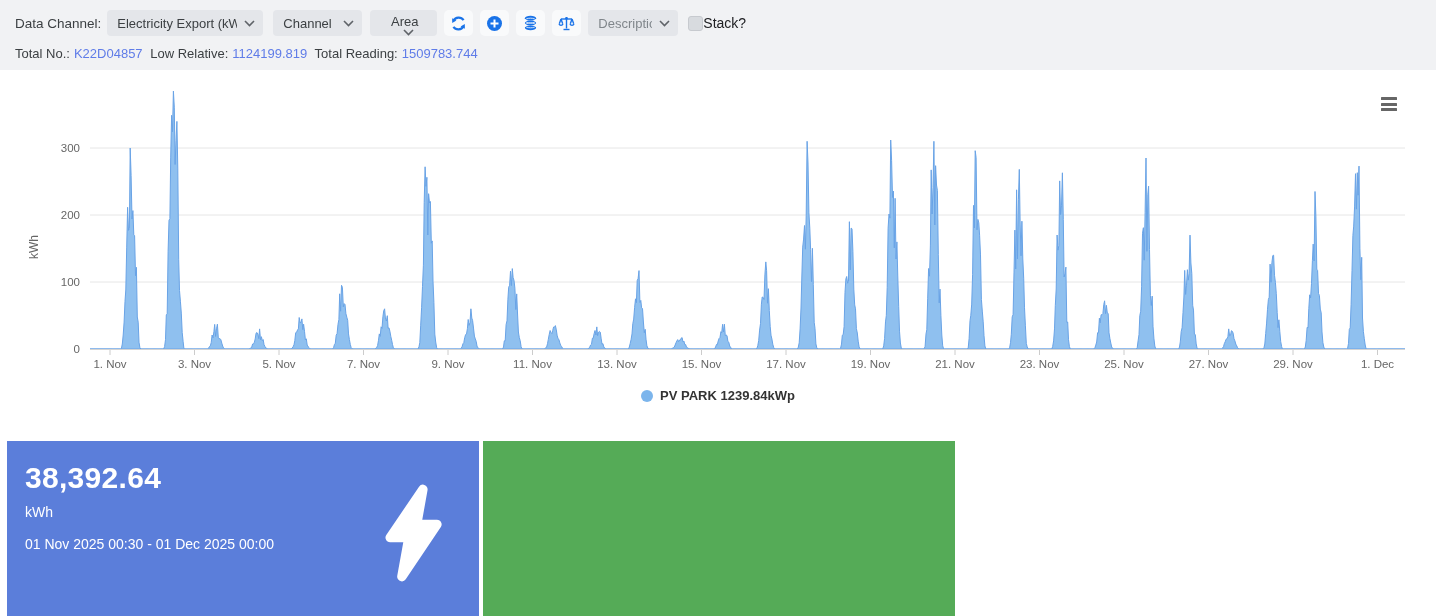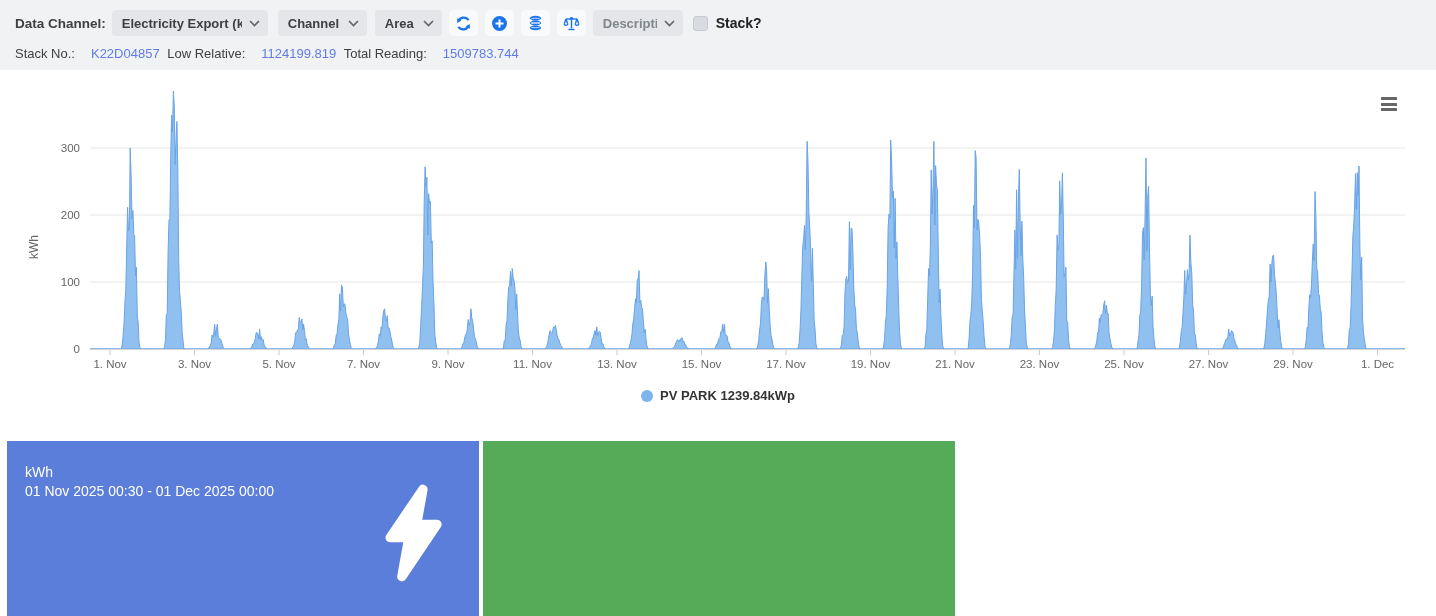--- a/index.html
+++ b/index.html
@@ -3,66 +3,66 @@
 <meta charset="utf-8">
 <style>
   html,body{margin:0;padding:0;}
   body{
     width:1436px;height:616px;overflow:hidden;position:relative;
     background:#ffffff;font-family:"Liberation Sans",sans-serif;
     -webkit-font-smoothing:antialiased;
   }
   
   .topbar{position:absolute;top:0;left:0;width:100%;height:70px;background:#f1f2f4;}
-  .row1{position:absolute;top:10px;left:15px;height:26px;display:flex;align-items:center;white-space:nowrap;font-weight:bold;}
+  .row1{position:absolute;top:10px;left:15px;height:26px;display:flex;align-items:center;white-space:nowrap;}
   .lbl{font-size:13.5px;color:#3c4043;margin-right:6px;}
   .select{
     height:26px;background:#e4e6ea;border-radius:4px;display:flex;align-items:center;
     padding:0 8px 0 10px;font-size:13px;color:#3c4043;cursor:pointer;box-sizing:border-box;
   }
   .select .sel-text{overflow:hidden;white-space:nowrap;display:inline-block;}
   .select .chev{margin-left:7px;flex:0 0 auto;display:flex;align-items:center;}
   .sel-channel{width:156px;margin-left:0;}
   .sel-channel .sel-text{max-width:120px;}
   .sel-relative{width:89px;margin-left:10px;justify-content:space-between;}
-  .sel-area{width:67px;margin-left:8px;justify-content:space-between;}
+  .sel-area{width:67px;margin-left:8px;justify-content:flex-end;flex-direction:column;}
   .sel-desc{width:90px;margin-left:7px;justify-content:space-between;}
   .sel-desc .sel-text{color:#80868b;}
   .iconbtn{
     width:29px;height:26px;margin-left:7px;border-radius:5px;background:#f9fafb;
     display:flex;align-items:center;justify-content:center;cursor:pointer;
   }
   .iconbtn:first-of-type{margin-left:11px;}
   .iconbtn svg{display:block;}
   .checkbox{
     width:15px;height:15px;border-radius:3px;background:#d8dbdf;border:1px solid #c7cacf;
     margin-left:10px;cursor:pointer;box-sizing:border-box;
   }
-  .stack-lbl{font-size:14px;color:#202124;margin-left:8px;}
+  .stack-lbl{font-size:14px;color:#202124;margin-left:0;}
   .row2{position:absolute;top:46px;left:15px;font-size:13px;color:#3c4043;white-space:nowrap;}
-  .row2 .link{color:var(--link);text-decoration:none;cursor:pointer;margin-left:12px;}
+  .row2 .link{color:var(--link);text-decoration:none;cursor:pointer;}
   .row2 span{margin-right:4px;}
   
   .chart-region{position:absolute;top:75px;left:0;width:1436px;height:340px;}
   #chart-svg{display:block;}
   .legend{
     position:absolute;top:313px;left:0;width:100%;display:flex;align-items:center;justify-content:center;
     cursor:pointer;
   }
   .legend-dot{width:12px;height:12px;border-radius:50%;background:var(--series);margin-right:7px;}
   .legend-text{font-size:13px;font-weight:bold;color:#333333;}
   .burger{position:absolute;top:22px;right:39px;width:16px;cursor:pointer;}
   .burger .bar{height:3px;background:#666666;margin-bottom:2.5px;border-radius:0.5px;}
   
   .card{position:absolute;top:441px;height:200px;color:#ffffff;box-sizing:border-box;}
   .card-blue{left:7px;width:472px;background:var(--card-blue);padding:14px 18px;}
   .card-green{left:483px;width:472px;background:var(--card-green);}
   .card-value{font-size:30px;font-weight:bold;letter-spacing:0.3px;margin-top:6px;}
   .card-unit{font-size:14px;margin-top:9px;}
-  .card-period{font-size:14px;margin-top:3px;}
+  .card-period{font-size:14px;margin-top:16px;}
   .card-title{position:absolute;top:136px;left:18px;font-size:17.5px;font-weight:bold;}
   .card-bolt{position:absolute;top:42px;right:28px;}
 </style>
 </head>
 <body>
 
 <div class="topbar">
   <div class="row1">
     <span class="lbl">Data Channel:</span>
 
@@ -154,21 +154,21 @@
             <polyline points="1,1 5.5,5.5 10,1" fill="none" stroke="#5f6368" stroke-width="1.6"></polyline>
           </svg>
       </span>
     </div>
 
     <div class="checkbox"></div>
     <span class="stack-lbl">Stack?</span>
   </div>
 
   <div class="row2">
-    <span>Stack No.:</span><span class="link">K22D04857</span>
+    <span>Total No.:</span><span class="link">K22D04857</span>
     <span>Low Relative:</span><span class="link">1124199.819</span>
     <span>Total Reading:</span><span class="link">1509783.744</span>
   </div>
 </div>
 
 <div class="chart-region">
   <svg id="chart-svg" width="1436" height="300">
       <text x="80" y="278" text-anchor="end" font-size="11.5" fill="#666666" font-family="Liberation Sans, sans-serif">0</text>
       <line x1="90" y1="207" x2="1405" y2="207" stroke="#e6e6e6" stroke-width="1"></line>
       <text x="80" y="211" text-anchor="end" font-size="11.5" fill="#666666" font-family="Liberation Sans, sans-serif">100</text>
@@ -217,20 +217,21 @@
     <span class="legend-text">PV PARK 1239.84kWp</span>
   </div>
   <div class="burger">
     <span>
       <div class="bar"></div><div class="bar"></div><div class="bar"></div>
     </span>
   </div>
 </div>
 
 <div class="card card-blue">
+  <div class="card-value">38,392.64</div>
   <div class="card-unit">kWh</div>
   <div class="card-period">01 Nov 2025 00:30 - 01 Dec 2025 00:00</div>
   <div class="card-bolt">
     <svg width="78" height="100" viewBox="0 0 100 128">
       <path d="M64 8 L22 70 H46 L37 120 L82 53 H56 Z" fill="#ffffff" stroke="#ffffff" stroke-width="12" stroke-linejoin="round"></path>
     </svg>
   </div>
 </div>
 <div class="card card-green"></div>
 

